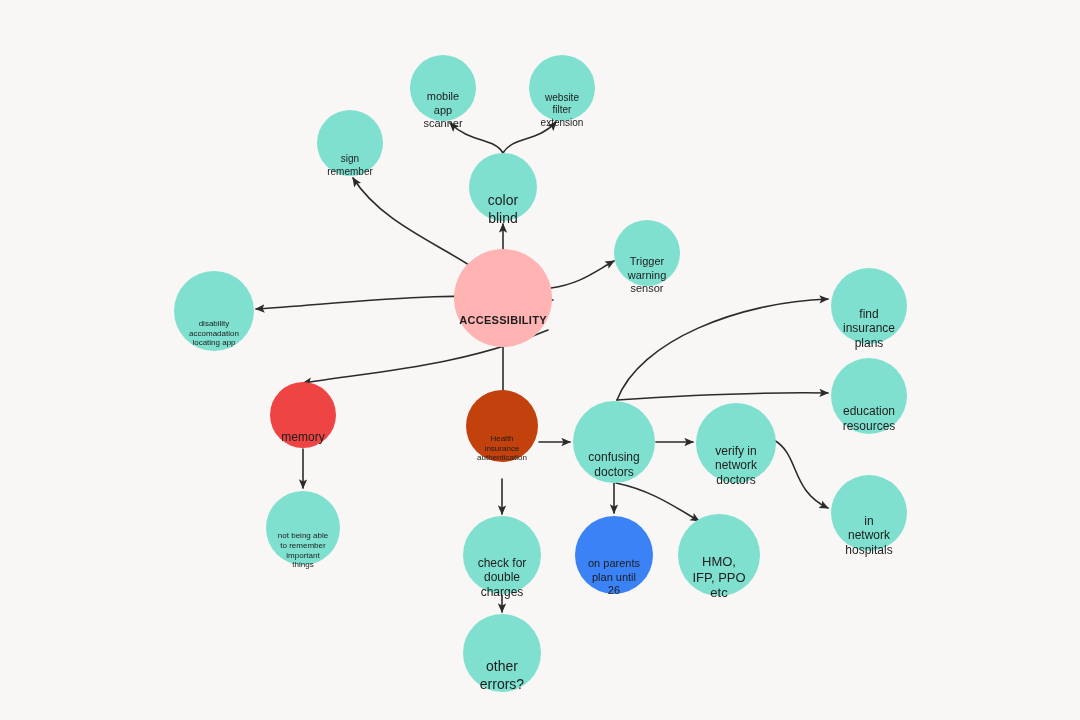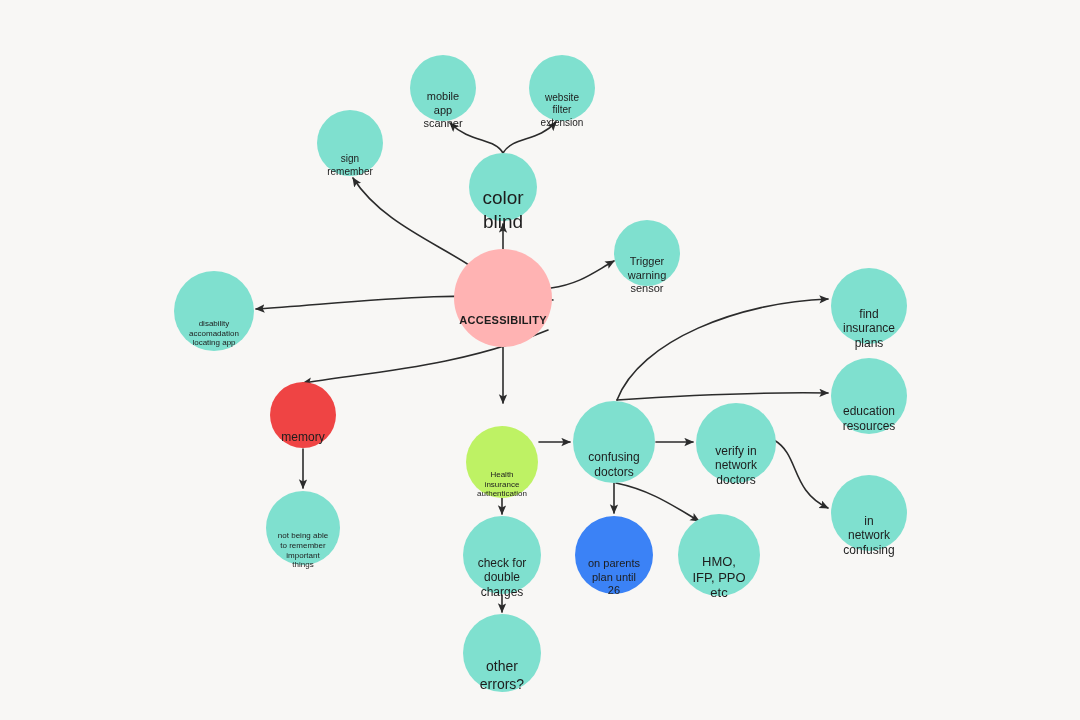--- a/index.html
+++ b/index.html
@@ -74,21 +74,21 @@
         <path d="M 656 442 L 693 442" fill="none" stroke="#2b2b2b" stroke-width="1.6" stroke-linecap="round" marker-end="url(#arrowhead)"></path>
         <path d="M 614 483 L 614 513" fill="none" stroke="#2b2b2b" stroke-width="1.6" stroke-linecap="round" marker-end="url(#arrowhead)"></path>
         <path d="M 616 483 C 650 490, 672 505, 699 521" fill="none" stroke="#2b2b2b" stroke-width="1.6" stroke-linecap="round" marker-end="url(#arrowhead)"></path>
         <path d="M 774 440 C 800 455, 790 490, 828 508" fill="none" stroke="#2b2b2b" stroke-width="1.6" stroke-linecap="round" marker-end="url(#arrowhead)"></path>
       </g>
   </svg>
   <div id="nodes-group">
       <div class="node n-root" style="left: 454px; top: 249px; width: 98px; height: 98px; background: rgb(255, 179, 179); font-size: 11px; text-align: center;">
         <span class="node-label">ACCESSIBILITY</span>
       </div>
-      <div class="node" style="left: 469px; top: 153px; width: 68px; height: 68px; background: rgb(127, 224, 207); font-size: 19px;">
+      <div class="node" style="left: 469px; top: 153px; width: 68px; height: 68px; background: rgb(127, 224, 207); font-size: 14px;">
         <span class="node-label">color
 blind</span>
       </div>
       <div class="node" style="left: 410px; top: 55px; width: 66px; height: 66px; background: rgb(127, 224, 207); font-size: 11px;">
         <span class="node-label">mobile
 app
 scanner</span>
       </div>
       <div class="node" style="left: 529px; top: 55px; width: 66px; height: 66px; background: rgb(127, 224, 207); font-size: 10px;">
         <span class="node-label">website
@@ -111,21 +111,21 @@
       </div>
       <div class="node" style="left: 270px; top: 382px; width: 66px; height: 66px; background: #ef4444; font-size: 12px;">
         <span class="node-label">memory</span>
       </div>
       <div class="node" style="left: 266px; top: 491px; width: 74px; height: 74px; background: rgb(127, 224, 207); font-size: 8px;">
         <span class="node-label">not being able
 to remember
 important
 things</span>
       </div>
-      <div class="node" style="left: 466px; top: 426px; width: 72px; height: 72px; background: #bef264; font-size: 8px;">
+      <div class="node" style="left: 466px; top: 390px; width: 72px; height: 72px; background: #c2410c; font-size: 8px;">
         <span class="node-label">Health
 insurance
 authentication</span>
       </div>
       <div class="node" style="left: 463px; top: 516px; width: 78px; height: 78px; background: rgb(127, 224, 207); font-size: 12px;">
         <span class="node-label">check for
 double
 charges</span>
       </div>
       <div class="node" style="left: 463px; top: 614px; width: 78px; height: 78px; background: rgb(127, 224, 207); font-size: 14px;">
@@ -156,16 +156,16 @@
 insurance
 plans</span>
       </div>
       <div class="node" style="left: 831px; top: 358px; width: 76px; height: 76px; background: rgb(127, 224, 207); font-size: 12px;">
         <span class="node-label">education
 resources</span>
       </div>
       <div class="node" style="left: 831px; top: 475px; width: 76px; height: 76px; background: rgb(127, 224, 207); font-size: 12px;">
         <span class="node-label">in
 network
-confusing</span>
+hospitals</span>
       </div>
     </div>
 </div>
 
 </body></html>

